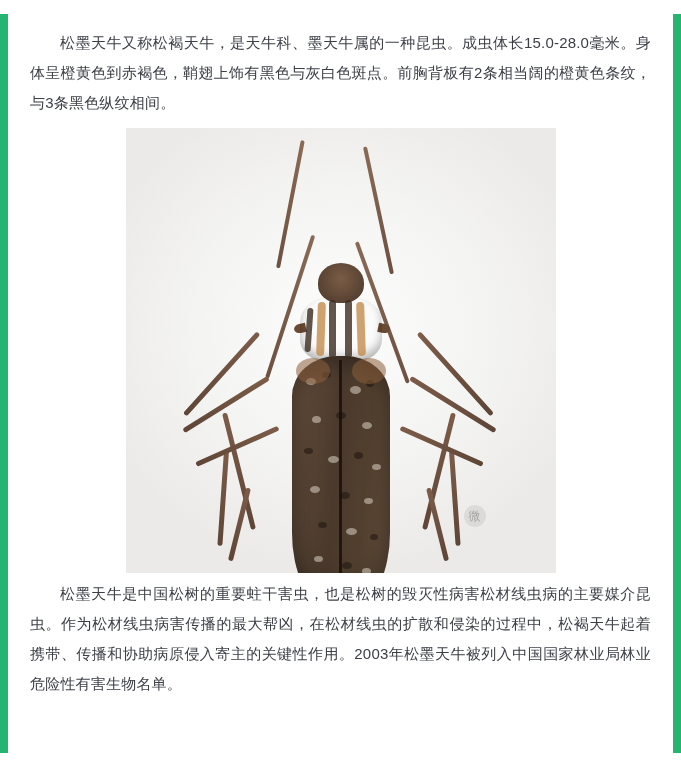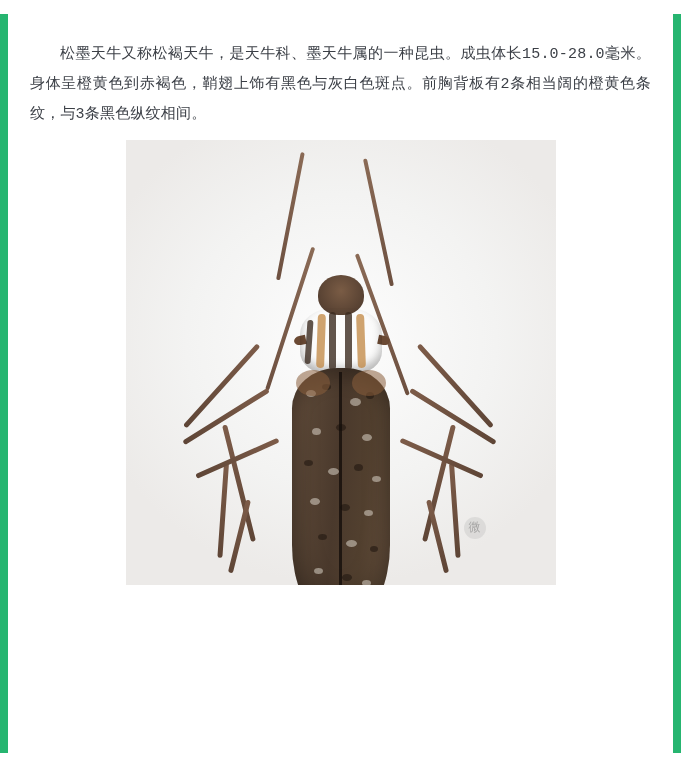--- a/index.html
+++ b/index.html
@@ -40,22 +40,21 @@
   .rail-cap-top { top: 0; }
   .rail-cap-bottom { bottom: 0; }
 
   .content {
     position: absolute;
     left: 8px;
     top: 0;
     width: 665px;
     height: 767px;
     box-sizing: border-box;
-    padding: 12px 22px;
-    font-family: Liberation Mono, monospace;
+    padding: 0 22px;
   }
 
   .para {
     color: #3b3f46;
     font-size: 15px;
     line-height: 30px;
     text-align: justify;
     text-justify: inter-ideograph;
     margin: 0;
     letter-spacing: 0.2px;
@@ -282,15 +281,16 @@
           <div class="b-part shoulder-l"></div>
           <div class="b-part shoulder-r"></div>
           <div class="b-part suture"></div>
         </div>
 
         <div class="watermark">微</div>
       </div>
 
     </div>
 
+    <p class="para second">松墨天牛是中国松树的重要蛀干害虫，也是松树的毁灭性病害松材线虫病的主要媒介昆虫。作为松材线虫病害传播的最大帮凶，在松材线虫的扩散和侵染的过程中，松褐天牛起着携带、传播和协助病原侵入寄主的关键性作用。2003年松墨天牛被列入中国国家林业局林业危险性有害生物名单。</p>
 
   </div>
 </div>
 
 </body></html>

